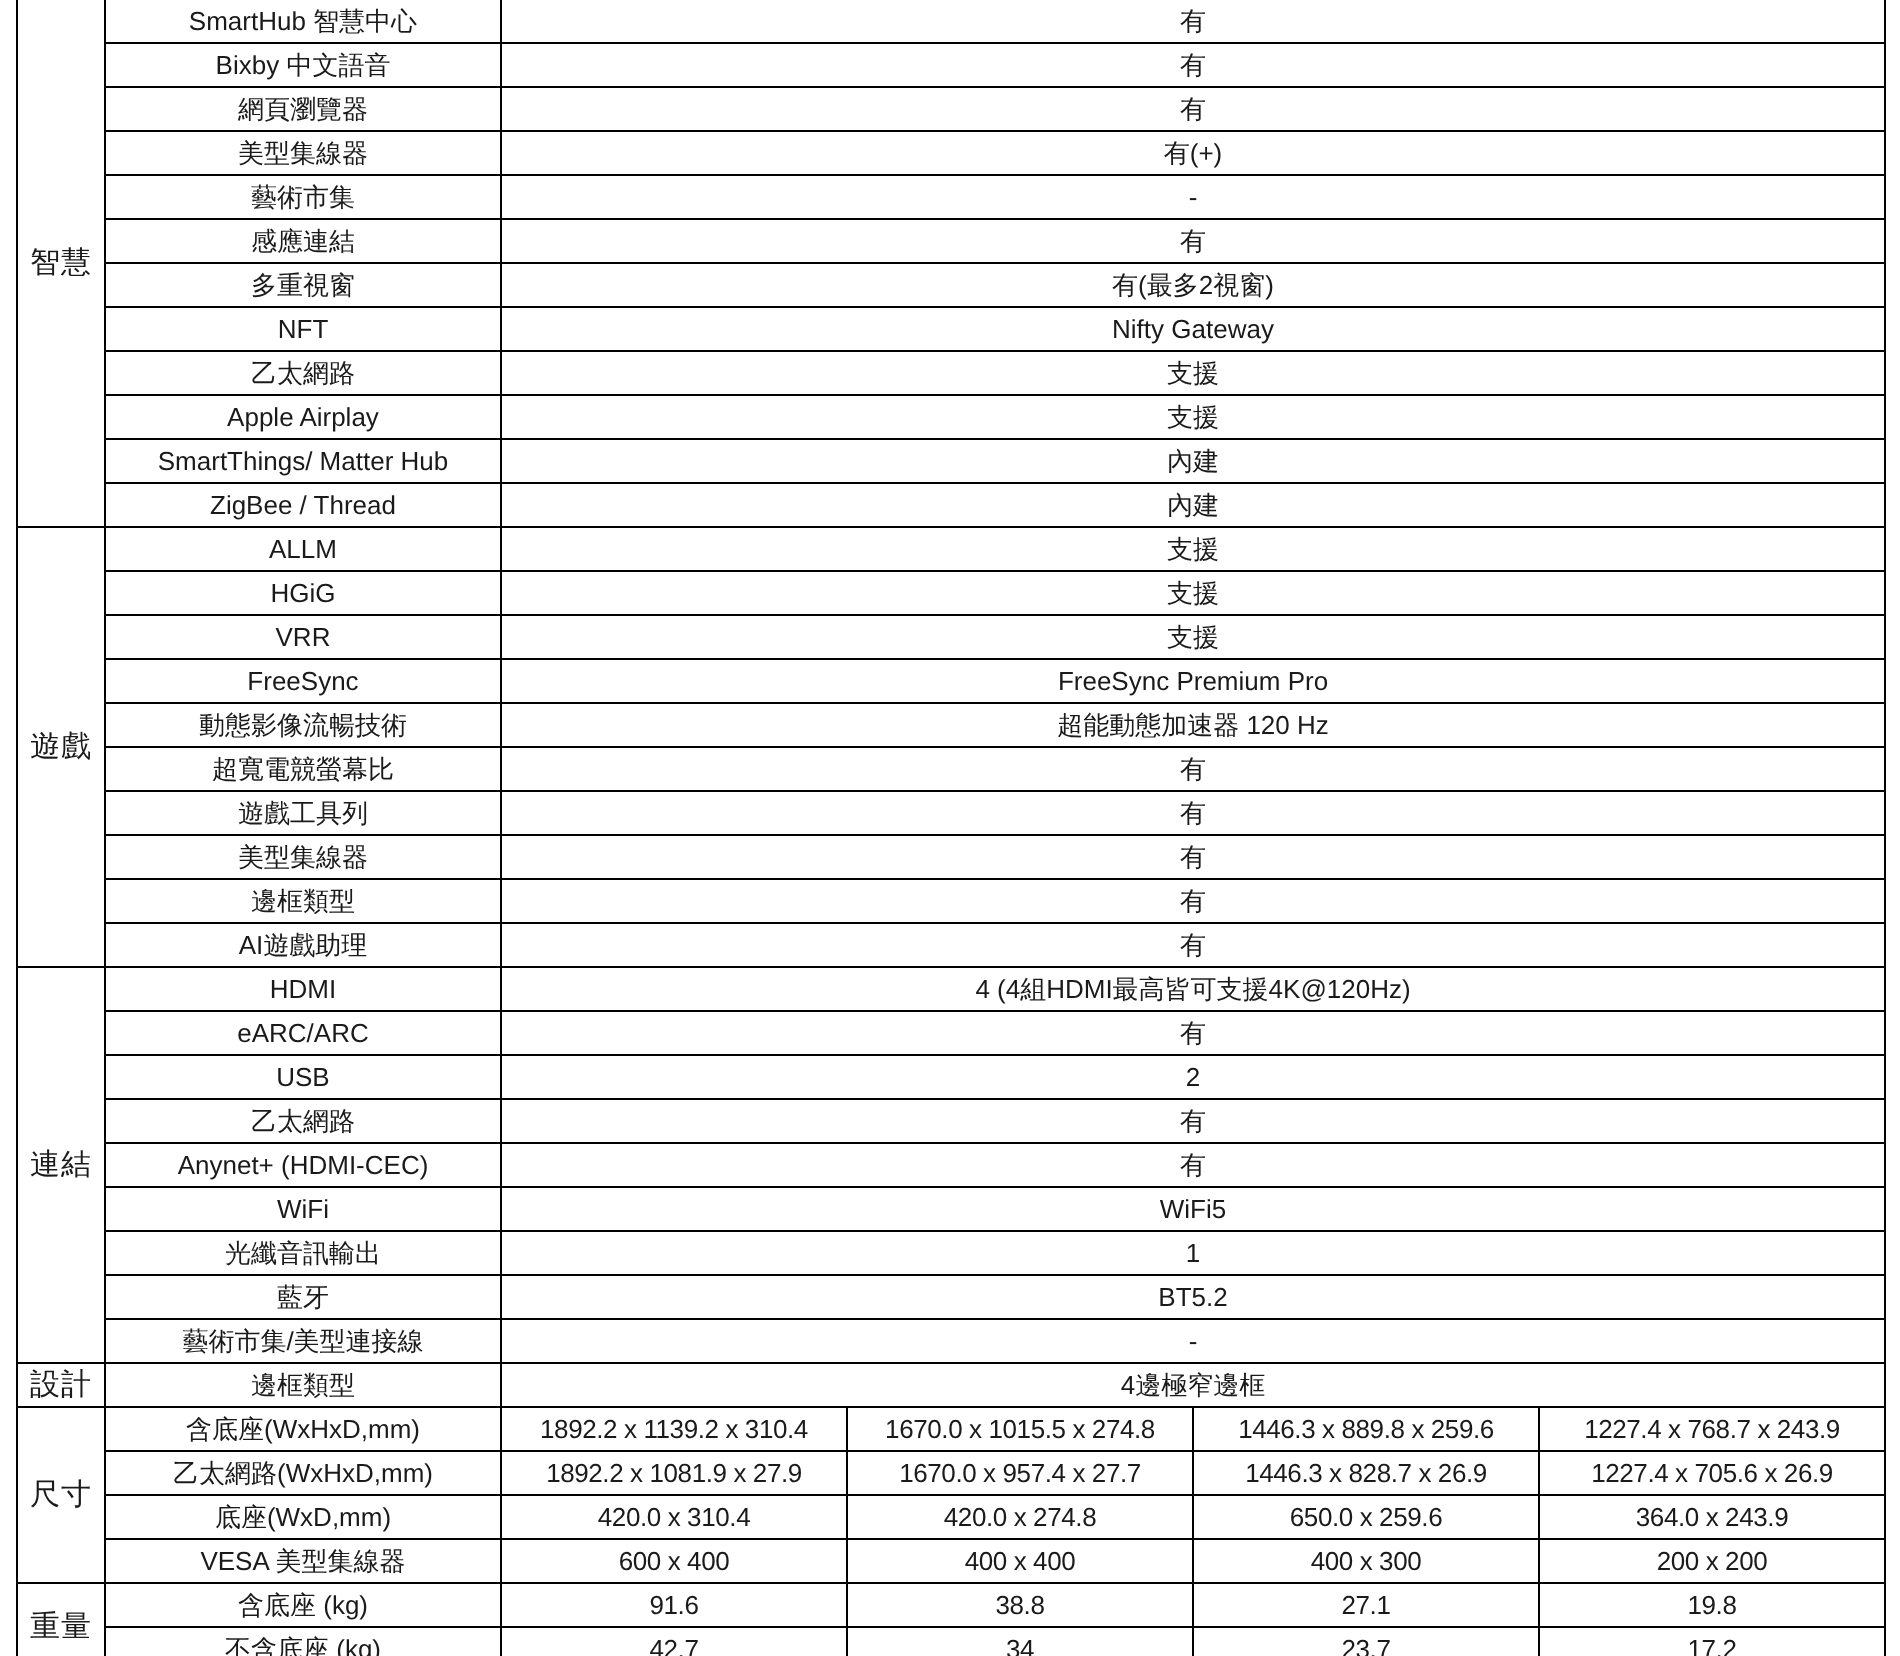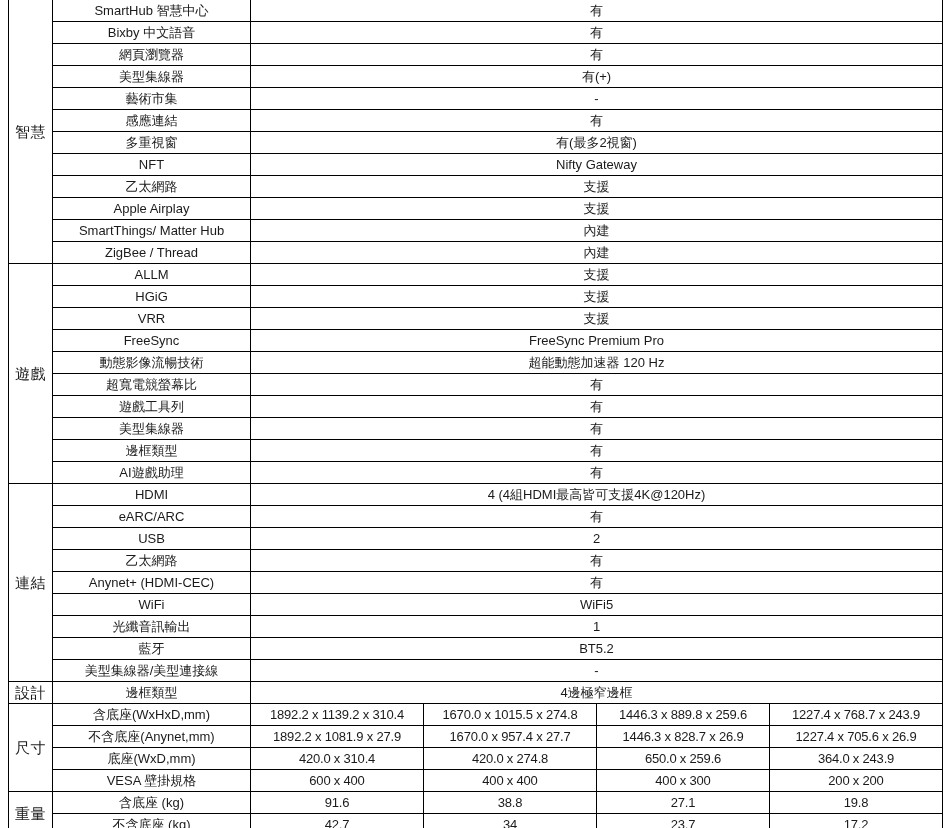--- a/index.html
+++ b/index.html
@@ -186,52 +186,52 @@
         </tr>
         <tr>
           <td class="feat">光纖音訊輸出</td>
           <td class="val-merged" colspan="4">1</td>
         </tr>
         <tr>
           <td class="feat">藍牙</td>
           <td class="val-merged" colspan="4">BT5.2</td>
         </tr>
         <tr>
-          <td class="feat">美型集線器/美型連接線</td>
+          <td class="feat">藝術市集/美型連接線</td>
           <td class="val-merged" colspan="4">-</td>
         </tr>
         <tr>
           <td class="sec" rowspan="1">設計</td>
           <td class="feat">邊框類型</td>
           <td class="val-merged" colspan="4">4邊極窄邊框</td>
         </tr>
         <tr>
           <td class="sec" rowspan="4">尺寸</td>
           <td class="feat">含底座(WxHxD,mm)</td>
           <td class="val tight">1892.2 x 1139.2 x 310.4</td>
           <td class="val tight">1670.0 x 1015.5 x 274.8</td>
           <td class="val tight">1446.3 x 889.8 x 259.6</td>
           <td class="val tight">1227.4 x 768.7 x 243.9</td>
         </tr>
         <tr>
-          <td class="feat">不含底座(Anynet,mm)</td>
+          <td class="feat">乙太網路(WxHxD,mm)</td>
           <td class="val tight">1892.2 x 1081.9 x 27.9</td>
           <td class="val tight">1670.0 x 957.4 x 27.7</td>
           <td class="val tight">1446.3 x 828.7 x 26.9</td>
           <td class="val tight">1227.4 x 705.6 x 26.9</td>
         </tr>
         <tr>
           <td class="feat">底座(WxD,mm)</td>
           <td class="val tight">420.0 x 310.4</td>
           <td class="val tight">420.0 x 274.8</td>
           <td class="val tight">650.0 x 259.6</td>
           <td class="val tight">364.0 x 243.9</td>
         </tr>
         <tr>
-          <td class="feat">VESA 壁掛規格</td>
+          <td class="feat">VESA 美型集線器</td>
           <td class="val tight">600 x 400</td>
           <td class="val tight">400 x 400</td>
           <td class="val tight">400 x 300</td>
           <td class="val tight">200 x 200</td>
         </tr>
         <tr>
           <td class="sec" rowspan="2">重量</td>
           <td class="feat">含底座 (kg)</td>
           <td class="val tight">91.6</td>
           <td class="val tight">38.8</td>

